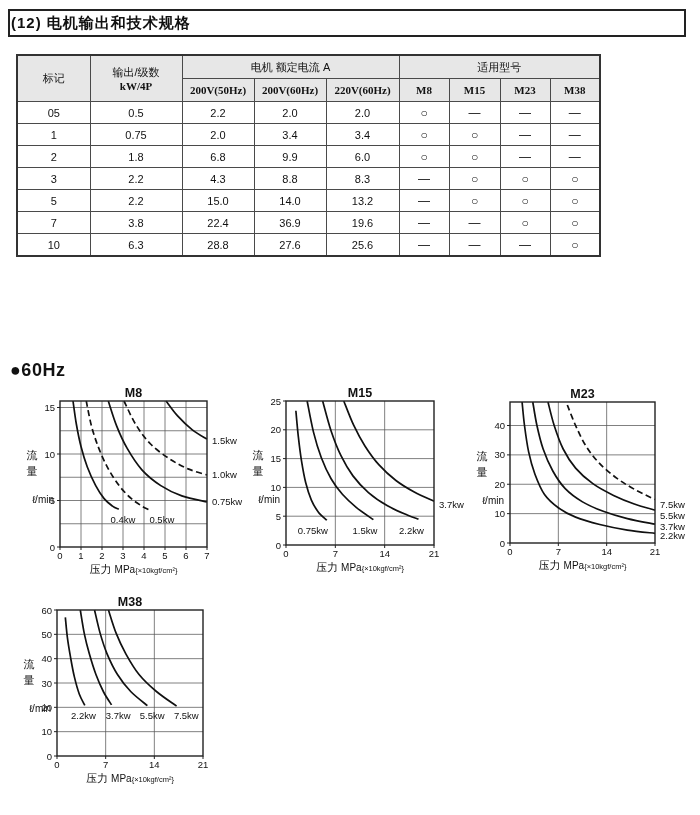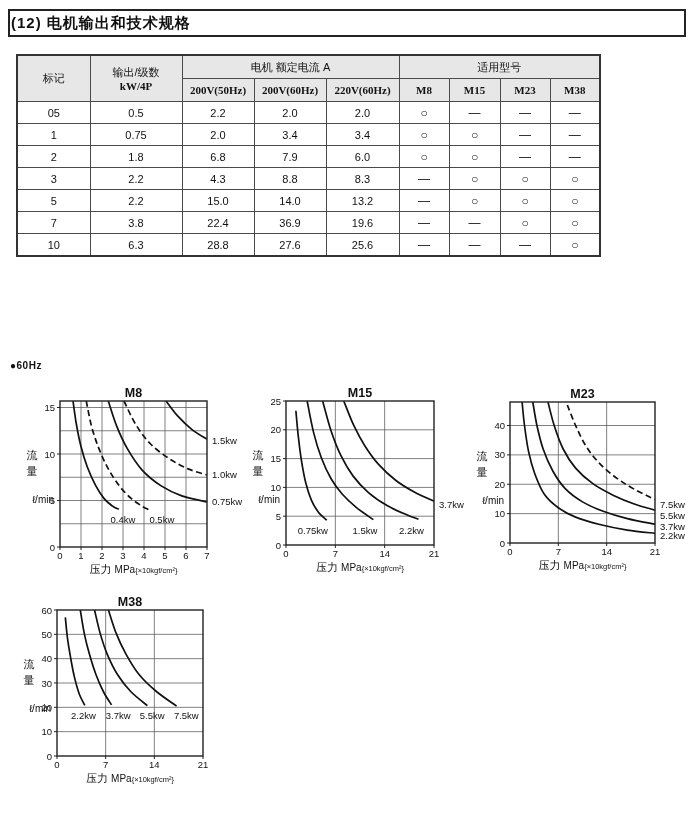--- a/index.html
+++ b/index.html
@@ -9,21 +9,21 @@
     overflow:hidden;
   }
   .box-header {
     position:absolute; left:8px; width:678px; height:28px;
     border:2px solid #222; box-sizing:border-box;
     display:flex; align-items:center; padding-left:1px;
     font-size:15px; font-weight:bold; letter-spacing:1px; background:#fff;
   }
   #hdr1 { top:9px; }
   #hdr2 { top:330px; }
-  #freq { position:absolute; left:10px; top:360px; font-size:10px; font-weight:bold; letter-spacing:0.5px; }
+  #freq { position:absolute; left:10px; top:360px; font-size:18px; font-weight:bold; letter-spacing:0.5px; }
 
   table#spec {
     position:absolute; left:16px; top:54px;
     border-collapse:collapse; table-layout:fixed;
     border:2px solid #333; font-size:11px;
   }
   #spec th, #spec td {
     border:1px solid #4a4a4a; text-align:center; vertical-align:middle;
     padding:0; overflow:hidden; white-space:nowrap;
   }
@@ -100,21 +100,21 @@
           <td>3.4</td>
           <td class="sym">○</td>
           <td class="sym">○</td>
           <td class="sym">—</td>
           <td class="sym">—</td>
         </tr>
         <tr>
           <td>2</td>
           <td>1.8</td>
           <td>6.8</td>
-          <td>7.9</td>
+          <td>9.9</td>
           <td>6.0</td>
           <td class="sym">○</td>
           <td class="sym">○</td>
           <td class="sym">—</td>
           <td class="sym">—</td>
         </tr>
         <tr>
           <td>3</td>
           <td>2.2</td>
           <td>4.3</td>

